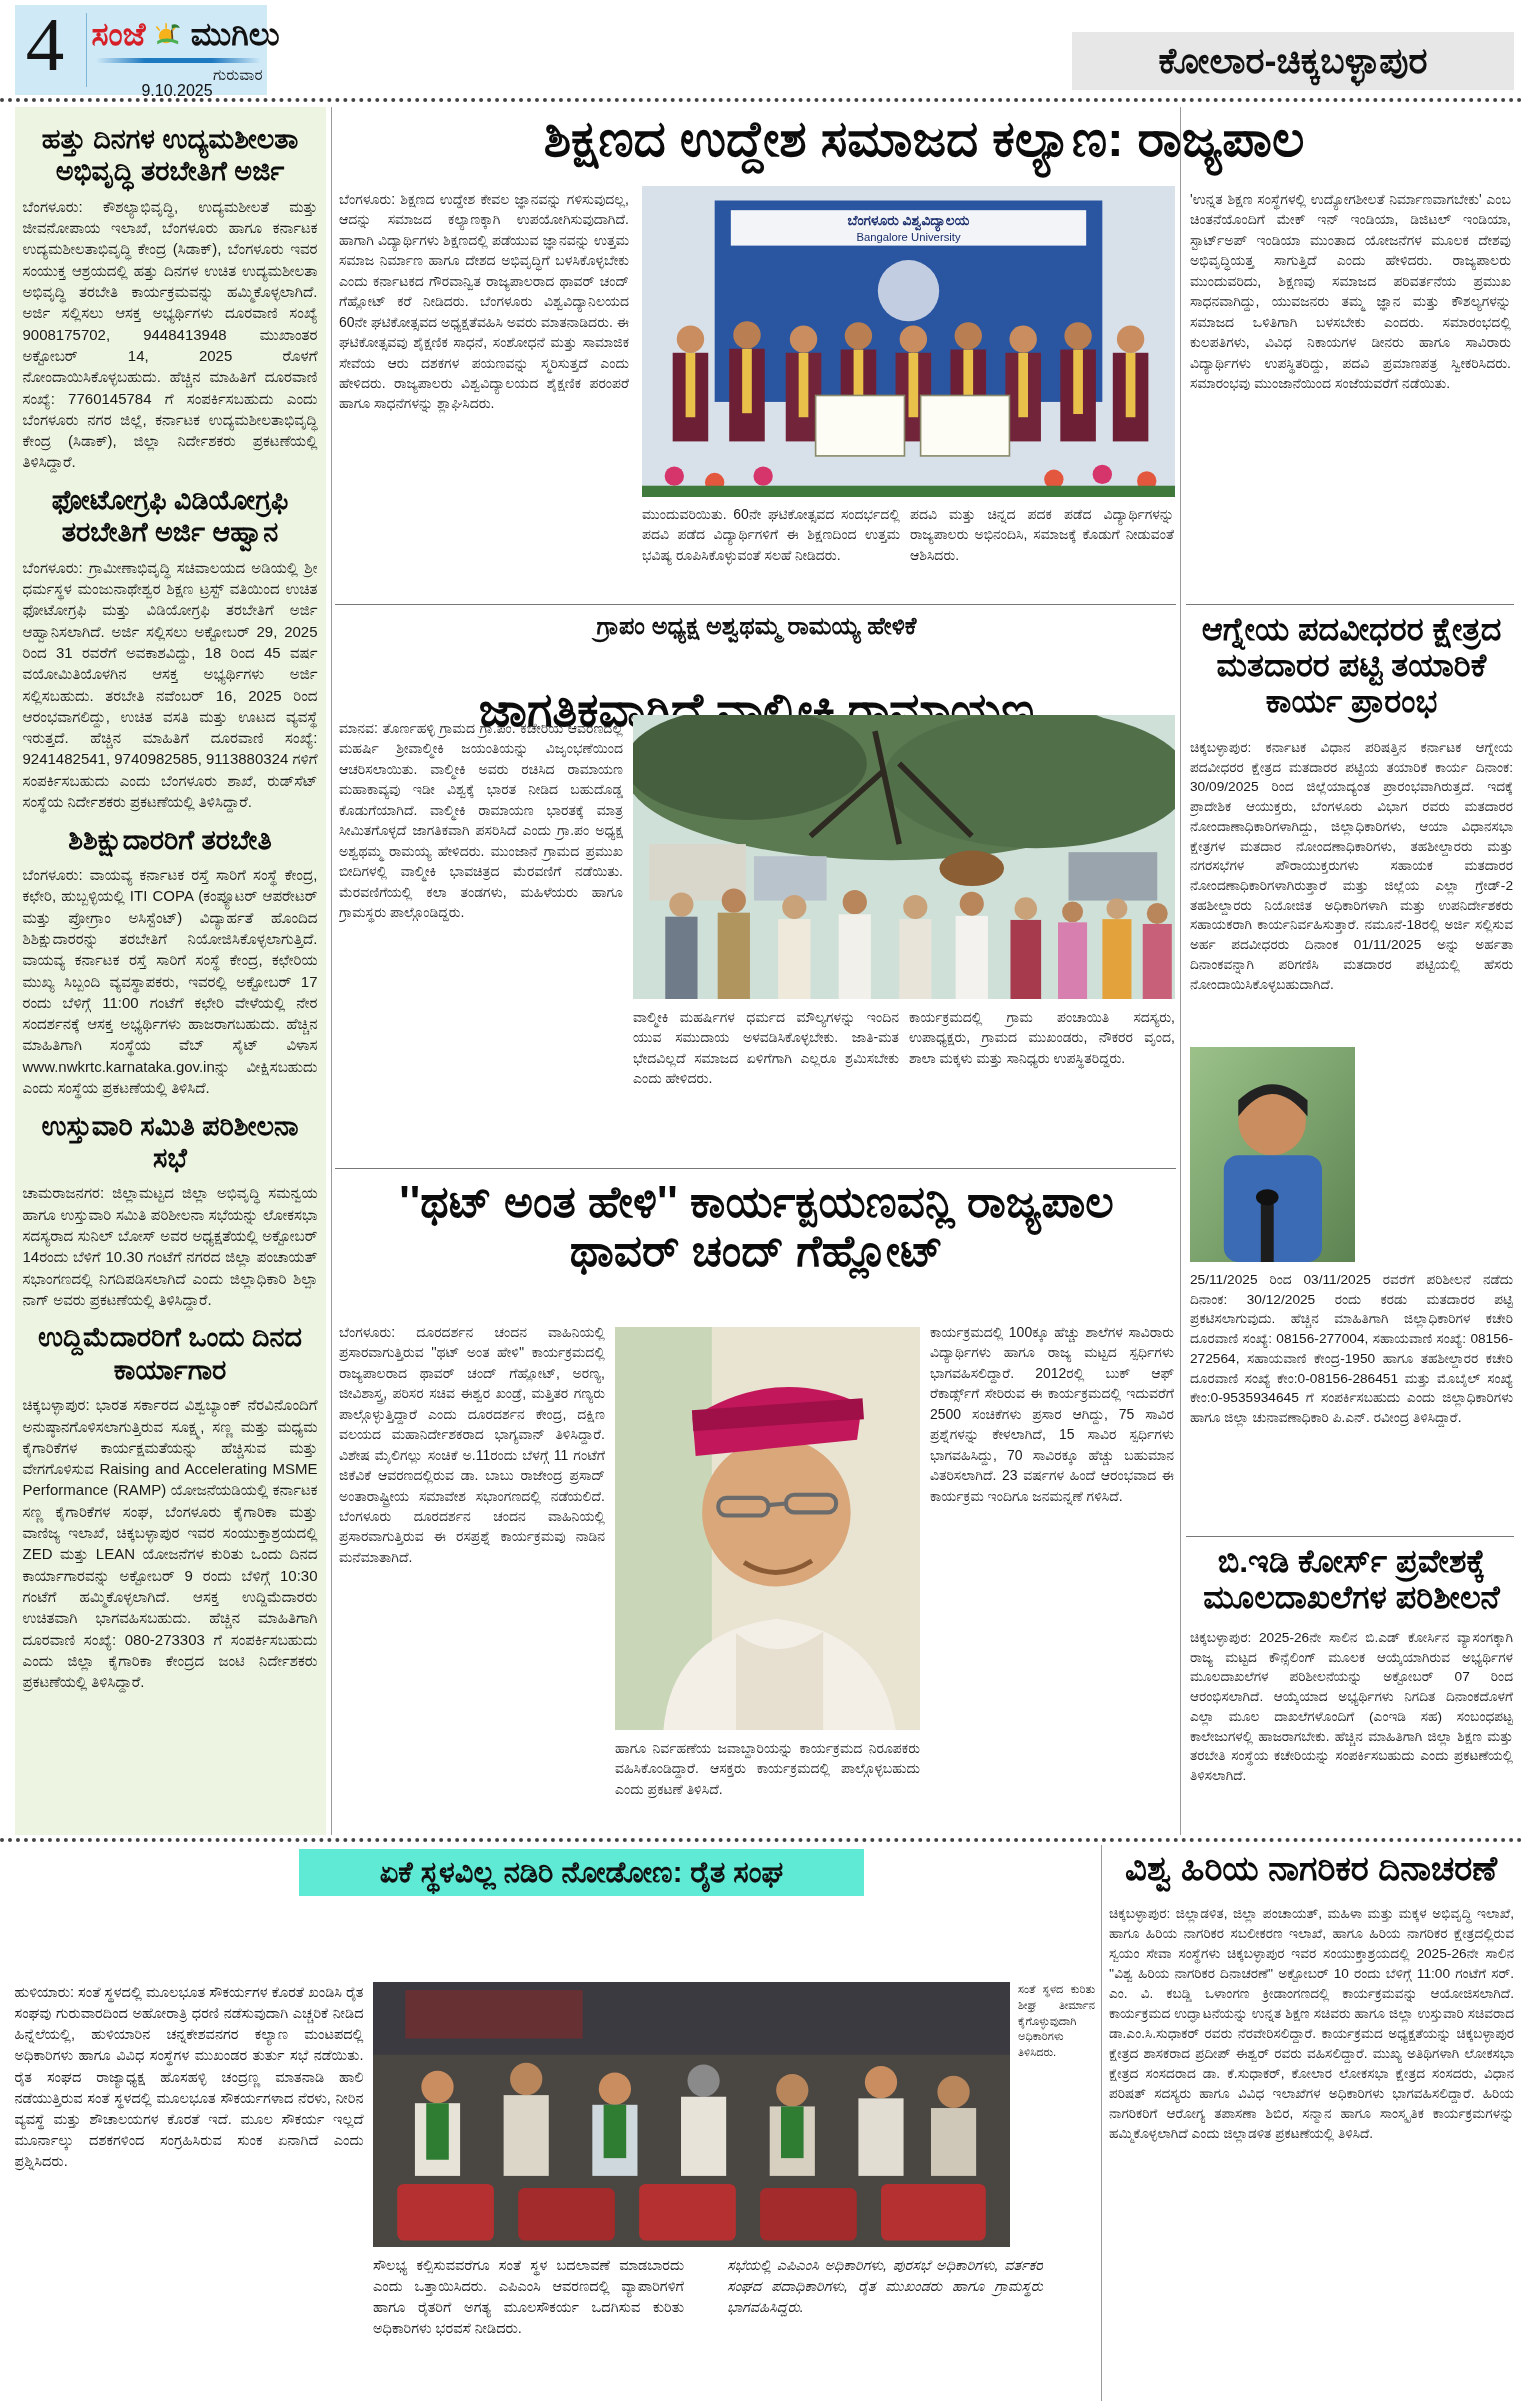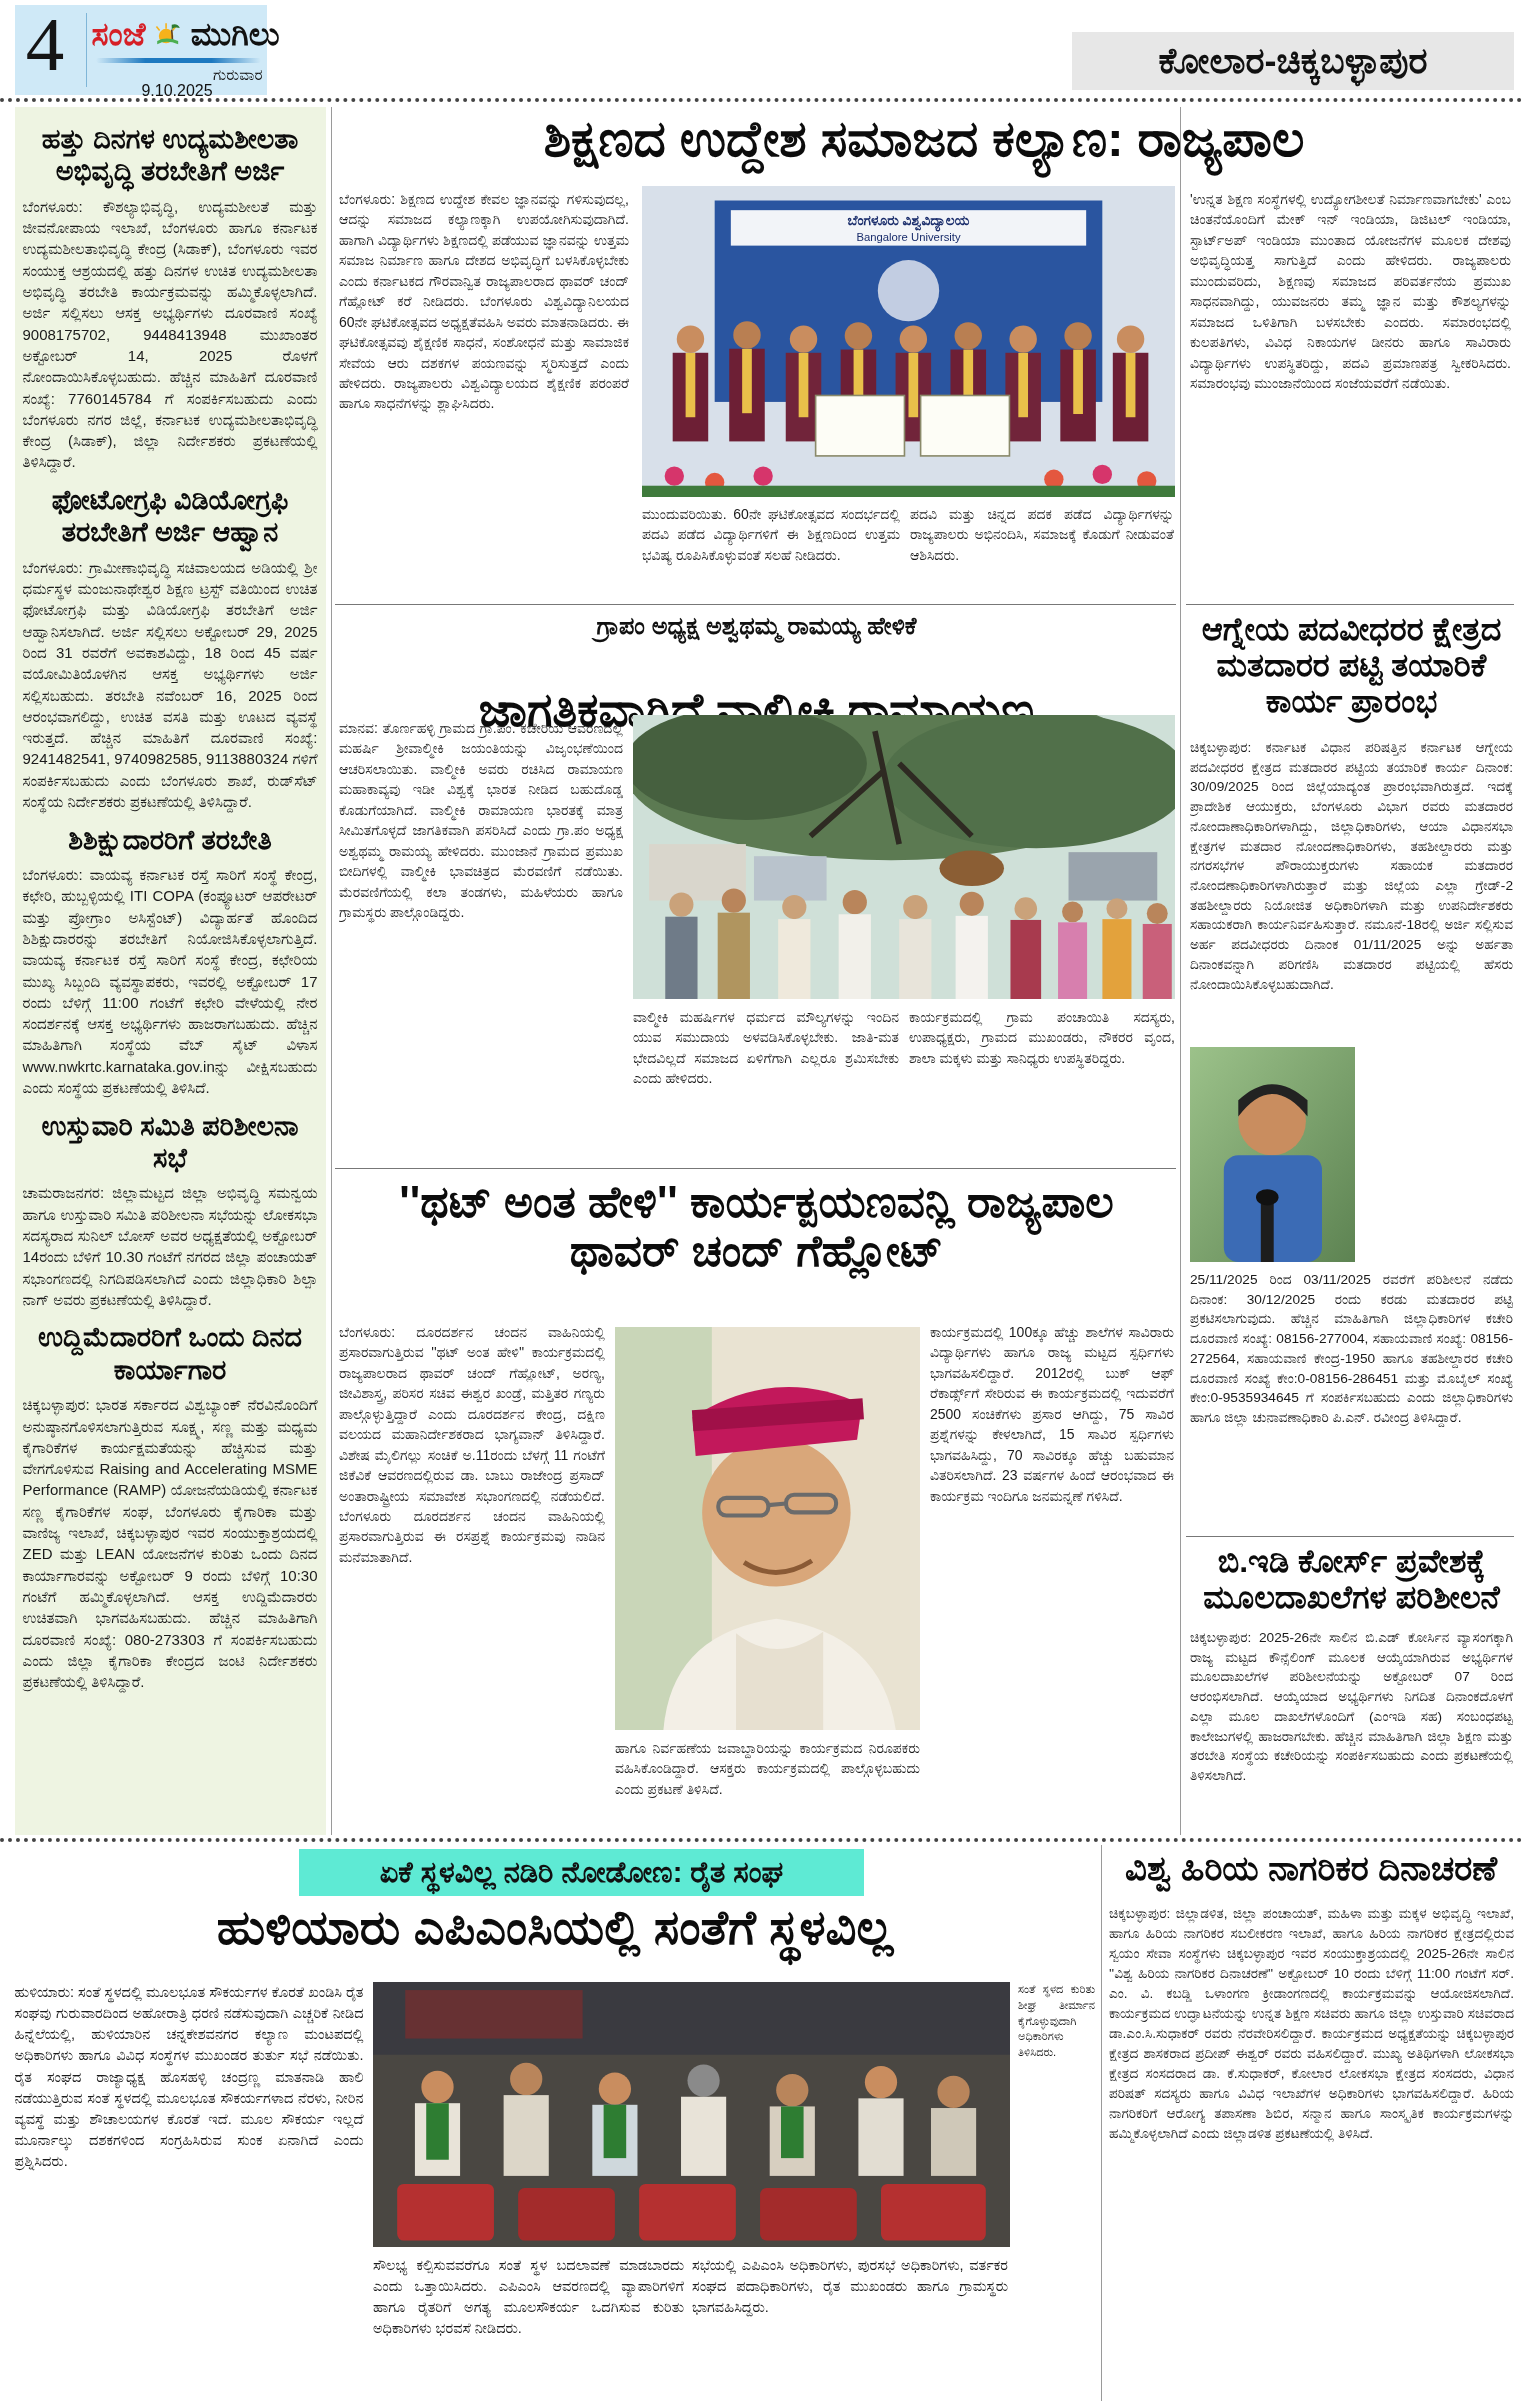--- a/index.html
+++ b/index.html
@@ -233,21 +233,20 @@
       <path d="M60 500 Q70 380 200 362 Q330 380 348 500 Z" fill="#f3efe6"></path>
       <path d="M150 380 Q200 420 258 378 L258 500 L150 500 Z" fill="#e7e0d0"></path>
     </svg>
   </div>
   <div class="bodycol" style="left:615px; top:1738px; width:305px; height:95px; font-size:14px; line-height:1.46;">ಹಾಗೂ ನಿರ್ವಹಣೆಯ ಜವಾಬ್ದಾರಿಯನ್ನು ಕಾರ್ಯಕ್ರಮದ ನಿರೂಪಕರು ವಹಿಸಿಕೊಂಡಿದ್ದಾರೆ. ಆಸಕ್ತರು ಕಾರ್ಯಕ್ರಮದಲ್ಲಿ ಪಾಲ್ಗೊಳ್ಳಬಹುದು ಎಂದು ಪ್ರಕಟಣೆ ತಿಳಿಸಿದೆ.</div>
   <div class="bodycol" style="left:930px; top:1322px; width:244px; height:512px; font-size:14px; line-height:1.46;">ಕಾರ್ಯಕ್ರಮದಲ್ಲಿ 100ಕ್ಕೂ ಹೆಚ್ಚು ಶಾಲೆಗಳ ಸಾವಿರಾರು ವಿದ್ಯಾರ್ಥಿಗಳು ಹಾಗೂ ರಾಜ್ಯ ಮಟ್ಟದ ಸ್ಪರ್ಧಿಗಳು ಭಾಗವಹಿಸಲಿದ್ದಾರೆ. 2012ರಲ್ಲಿ ಬುಕ್ ಆಫ್ ರೆಕಾರ್ಡ್ಸ್‌ಗೆ ಸೇರಿರುವ ಈ ಕಾರ್ಯಕ್ರಮದಲ್ಲಿ ಇದುವರೆಗೆ 2500 ಸಂಚಿಕೆಗಳು ಪ್ರಸಾರ ಆಗಿದ್ದು, 75 ಸಾವಿರ ಪ್ರಶ್ನೆಗಳನ್ನು ಕೇಳಲಾಗಿದೆ, 15 ಸಾವಿರ ಸ್ಪರ್ಧಿಗಳು ಭಾಗವಹಿಸಿದ್ದು, 70 ಸಾವಿರಕ್ಕೂ ಹೆಚ್ಚು ಬಹುಮಾನ ವಿತರಿಸಲಾಗಿದೆ. 23 ವರ್ಷಗಳ ಹಿಂದೆ ಆರಂಭವಾದ ಈ ಕಾರ್ಯಕ್ರಮ ಇಂದಿಗೂ ಜನಮನ್ನಣೆ ಗಳಿಸಿದೆ.</div>
 
   <div class="rule-dot" style="left:0; top:1838px; width:1523px;"></div>
 
   <div class="yellow-kicker" style="left:299px; top:1849px; width:565px; height:47px;">ಏಕೆ ಸ್ಥಳವಿಲ್ಲ ನಡಿರಿ ನೋಡೋಣ: ರೈತ ಸಂಘ</div>
-  <div class="headline" style="left:14.5px; top:1901px; width:1081px; font-size:48px;">ಹುಳಿಯಾರು ಎಪಿಎಂಸಿಯಲ್ಲಿ ಸಂತೆಗೆ ಸ್ಥಳವಿಲ್ಲ</div>
 
   <div class="bodycol" style="left:14.5px; top:1982px; width:349px; height:413px; font-size:14.5px; line-height:1.46;">ಹುಳಿಯಾರು: ಸಂತೆ ಸ್ಥಳದಲ್ಲಿ ಮೂಲಭೂತ ಸೌಕರ್ಯಗಳ ಕೊರತೆ ಖಂಡಿಸಿ ರೈತ ಸಂಘವು ಗುರುವಾರದಿಂದ ಅಹೋರಾತ್ರಿ ಧರಣಿ ನಡೆಸುವುದಾಗಿ ಎಚ್ಚರಿಕೆ ನೀಡಿದ ಹಿನ್ನೆಲೆಯಲ್ಲಿ, ಹುಳಿಯಾರಿನ ಚನ್ನಕೇಶವನಗರ ಕಲ್ಯಾಣ ಮಂಟಪದಲ್ಲಿ ಅಧಿಕಾರಿಗಳು ಹಾಗೂ ವಿವಿಧ ಸಂಸ್ಥೆಗಳ ಮುಖಂಡರ ತುರ್ತು ಸಭೆ ನಡೆಯಿತು. ರೈತ ಸಂಘದ ರಾಜ್ಯಾಧ್ಯಕ್ಷ ಹೊಸಹಳ್ಳಿ ಚಂದ್ರಣ್ಣ ಮಾತನಾಡಿ ಹಾಲಿ ನಡೆಯುತ್ತಿರುವ ಸಂತೆ ಸ್ಥಳದಲ್ಲಿ ಮೂಲಭೂತ ಸೌಕರ್ಯಗಳಾದ ನೆರಳು, ನೀರಿನ ವ್ಯವಸ್ಥೆ ಮತ್ತು ಶೌಚಾಲಯಗಳ ಕೊರತೆ ಇದೆ. ಮೂಲ ಸೌಕರ್ಯ ಇಲ್ಲದೆ ಮೂರ್ನಾಲ್ಕು ದಶಕಗಳಿಂದ ಸಂಗ್ರಹಿಸಿರುವ ಸುಂಕ ಏನಾಗಿದೆ ಎಂದು ಪ್ರಶ್ನಿಸಿದರು.</div>
 
   <div class="photo" style="left:373px; top:1982px; width:637px; height:265px;">
     <svg viewBox="0 0 790 328" preserveAspectRatio="none">
       <rect width="790" height="328" fill="#4a4742"></rect>
       <rect x="0" y="0" width="790" height="90" fill="#3a3a40"></rect>
       <rect x="40" y="10" width="220" height="60" fill="#7a2e2e" opacity="0.7"></rect>
       <g>
         <circle cx="80" cy="130" r="20" fill="#c98d5f"></circle>
@@ -272,21 +271,21 @@
         <rect x="30" y="250" width="120" height="70" rx="8" fill="#b53030"></rect>
         <rect x="180" y="255" width="120" height="65" rx="8" fill="#a32b2b"></rect>
         <rect x="330" y="250" width="120" height="70" rx="8" fill="#b53030"></rect>
         <rect x="480" y="255" width="120" height="65" rx="8" fill="#a32b2b"></rect>
         <rect x="630" y="250" width="130" height="70" rx="8" fill="#b53030"></rect>
       </g>
     </svg>
   </div>
 
   <div class="bodycol" style="left:373px; top:2255px; width:311px; height:140px; font-size:14.5px; line-height:1.46;">ಸೌಲಭ್ಯ ಕಲ್ಪಿಸುವವರೆಗೂ ಸಂತೆ ಸ್ಥಳ ಬದಲಾವಣೆ ಮಾಡಬಾರದು ಎಂದು ಒತ್ತಾಯಿಸಿದರು. ಎಪಿಎಂಸಿ ಆವರಣದಲ್ಲಿ ವ್ಯಾಪಾರಿಗಳಿಗೆ ಹಾಗೂ ರೈತರಿಗೆ ಅಗತ್ಯ ಮೂಲಸೌಕರ್ಯ ಒದಗಿಸುವ ಕುರಿತು ಅಧಿಕಾರಿಗಳು ಭರವಸೆ ನೀಡಿದರು.</div>
-  <div class="bodycol" style="left:692px; top:2255px; width:316px; height:140px; font-size:14.5px; line-height:1.46;">ಸಭೆಯಲ್ಲಿ ಎಪಿಎಂಸಿ ಅಧಿಕಾರಿಗಳು, ಪುರಸಭೆ ಅಧಿಕಾರಿಗಳು, ವರ್ತಕರ ಸಂಘದ ಪದಾಧಿಕಾರಿಗಳು, ರೈತ ಮುಖಂಡರು ಹಾಗೂ ಗ್ರಾಮಸ್ಥರು ಭಾಗವಹಿಸಿದ್ದರು.</div>
+  <div class="bodycol" style="left:727px; top:2255px; width:316px; height:140px; font-size:14.5px; line-height:1.46;font-style:italic;">ಸಭೆಯಲ್ಲಿ ಎಪಿಎಂಸಿ ಅಧಿಕಾರಿಗಳು, ಪುರಸಭೆ ಅಧಿಕಾರಿಗಳು, ವರ್ತಕರ ಸಂಘದ ಪದಾಧಿಕಾರಿಗಳು, ರೈತ ಮುಖಂಡರು ಹಾಗೂ ಗ್ರಾಮಸ್ಥರು ಭಾಗವಹಿಸಿದ್ದರು.</div>
   <div class="bodycol" style="left:1018px; top:1982px; width:77px; height:413px; font-size:11.3px; line-height:1.4;">ಸಂತೆ ಸ್ಥಳದ ಕುರಿತು ಶೀಘ್ರ ತೀರ್ಮಾನ ಕೈಗೊಳ್ಳುವುದಾಗಿ ಅಧಿಕಾರಿಗಳು ತಿಳಿಸಿದರು.</div>
 
   <div class="vline" style="left:1101px; top:1845px; height:557px;"></div>
 
   <div class="headline" style="left:1107px; top:1849px; width:408px; font-size:34px;">ವಿಶ್ವ ಹಿರಿಯ ನಾಗರಿಕರ ದಿನಾಚರಣೆ</div>
   <div class="bodycol" style="left:1109px; top:1904px; width:405px; height:491px; font-size:13.7px; line-height:1.46;">ಚಿಕ್ಕಬಳ್ಳಾಪುರ: ಜಿಲ್ಲಾಡಳಿತ, ಜಿಲ್ಲಾ ಪಂಚಾಯತ್, ಮಹಿಳಾ ಮತ್ತು ಮಕ್ಕಳ ಅಭಿವೃದ್ಧಿ ಇಲಾಖೆ, ಹಾಗೂ ಹಿರಿಯ ನಾಗರಿಕರ ಸಬಲೀಕರಣ ಇಲಾಖೆ, ಹಾಗೂ ಹಿರಿಯ ನಾಗರಿಕರ ಕ್ಷೇತ್ರದಲ್ಲಿರುವ ಸ್ವಯಂ ಸೇವಾ ಸಂಸ್ಥೆಗಳು ಚಿಕ್ಕಬಳ್ಳಾಪುರ ಇವರ ಸಂಯುಕ್ತಾಶ್ರಯದಲ್ಲಿ 2025-26ನೇ ಸಾಲಿನ ''ವಿಶ್ವ ಹಿರಿಯ ನಾಗರಿಕರ ದಿನಾಚರಣೆ'' ಅಕ್ಟೋಬರ್ 10 ರಂದು ಬೆಳಿಗ್ಗೆ 11:00 ಗಂಟೆಗೆ ಸರ್. ಎಂ. ವಿ. ಕಬಡ್ಡಿ ಒಳಾಂಗಣ ಕ್ರೀಡಾಂಗಣದಲ್ಲಿ ಕಾರ್ಯಕ್ರಮವನ್ನು ಆಯೋಜಿಸಲಾಗಿದೆ. ಕಾರ್ಯಕ್ರಮದ ಉದ್ಘಾಟನೆಯನ್ನು ಉನ್ನತ ಶಿಕ್ಷಣ ಸಚಿವರು ಹಾಗೂ ಜಿಲ್ಲಾ ಉಸ್ತುವಾರಿ ಸಚಿವರಾದ ಡಾ.ಎಂ.ಸಿ.ಸುಧಾಕರ್ ರವರು ನೆರವೇರಿಸಲಿದ್ದಾರೆ. ಕಾರ್ಯಕ್ರಮದ ಅಧ್ಯಕ್ಷತೆಯನ್ನು ಚಿಕ್ಕಬಳ್ಳಾಪುರ ಕ್ಷೇತ್ರದ ಶಾಸಕರಾದ ಪ್ರದೀಪ್ ಈಶ್ವರ್ ರವರು ವಹಿಸಲಿದ್ದಾರೆ. ಮುಖ್ಯ ಅತಿಥಿಗಳಾಗಿ ಲೋಕಸಭಾ ಕ್ಷೇತ್ರದ ಸಂಸದರಾದ ಡಾ. ಕೆ.ಸುಧಾಕರ್, ಕೋಲಾರ ಲೋಕಸಭಾ ಕ್ಷೇತ್ರದ ಸಂಸದರು, ವಿಧಾನ ಪರಿಷತ್ ಸದಸ್ಯರು ಹಾಗೂ ವಿವಿಧ ಇಲಾಖೆಗಳ ಅಧಿಕಾರಿಗಳು ಭಾಗವಹಿಸಲಿದ್ದಾರೆ. ಹಿರಿಯ ನಾಗರಿಕರಿಗೆ ಆರೋಗ್ಯ ತಪಾಸಣಾ ಶಿಬಿರ, ಸನ್ಮಾನ ಹಾಗೂ ಸಾಂಸ್ಕೃತಿಕ ಕಾರ್ಯಕ್ರಮಗಳನ್ನು ಹಮ್ಮಿಕೊಳ್ಳಲಾಗಿದೆ ಎಂದು ಜಿಲ್ಲಾಡಳಿತ ಪ್ರಕಟಣೆಯಲ್ಲಿ ತಿಳಿಸಿದೆ.</div>
 
 </div>
 
 

